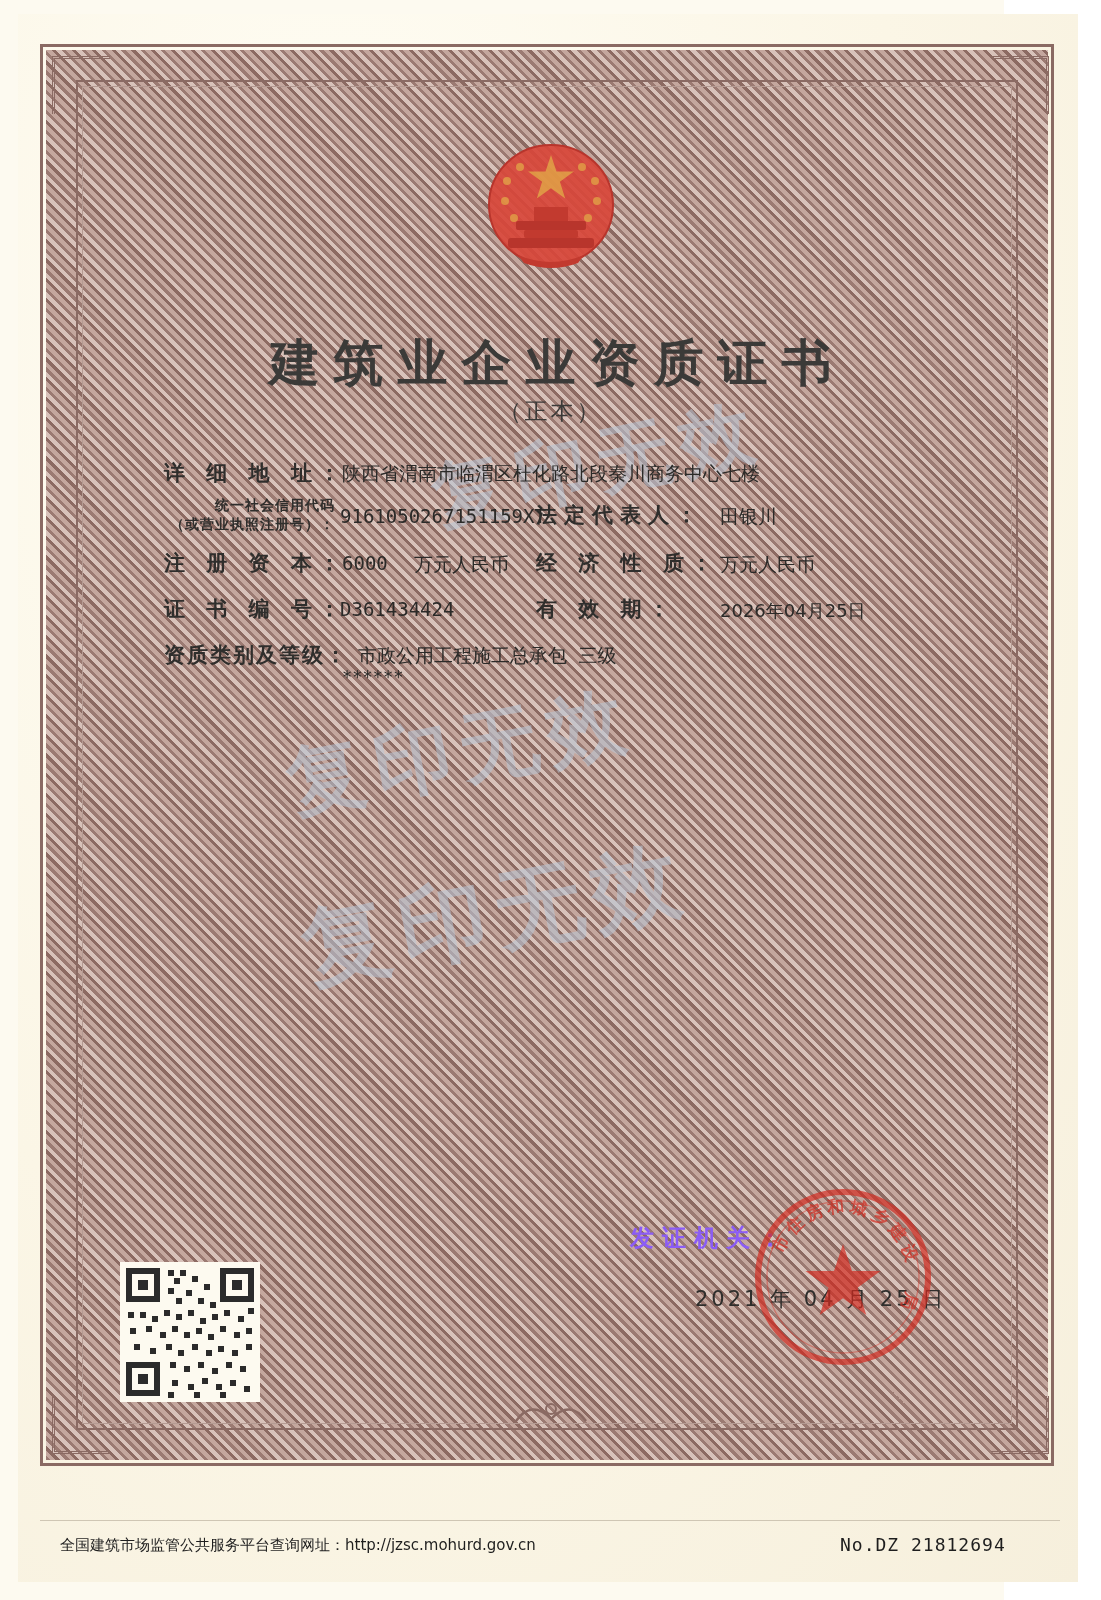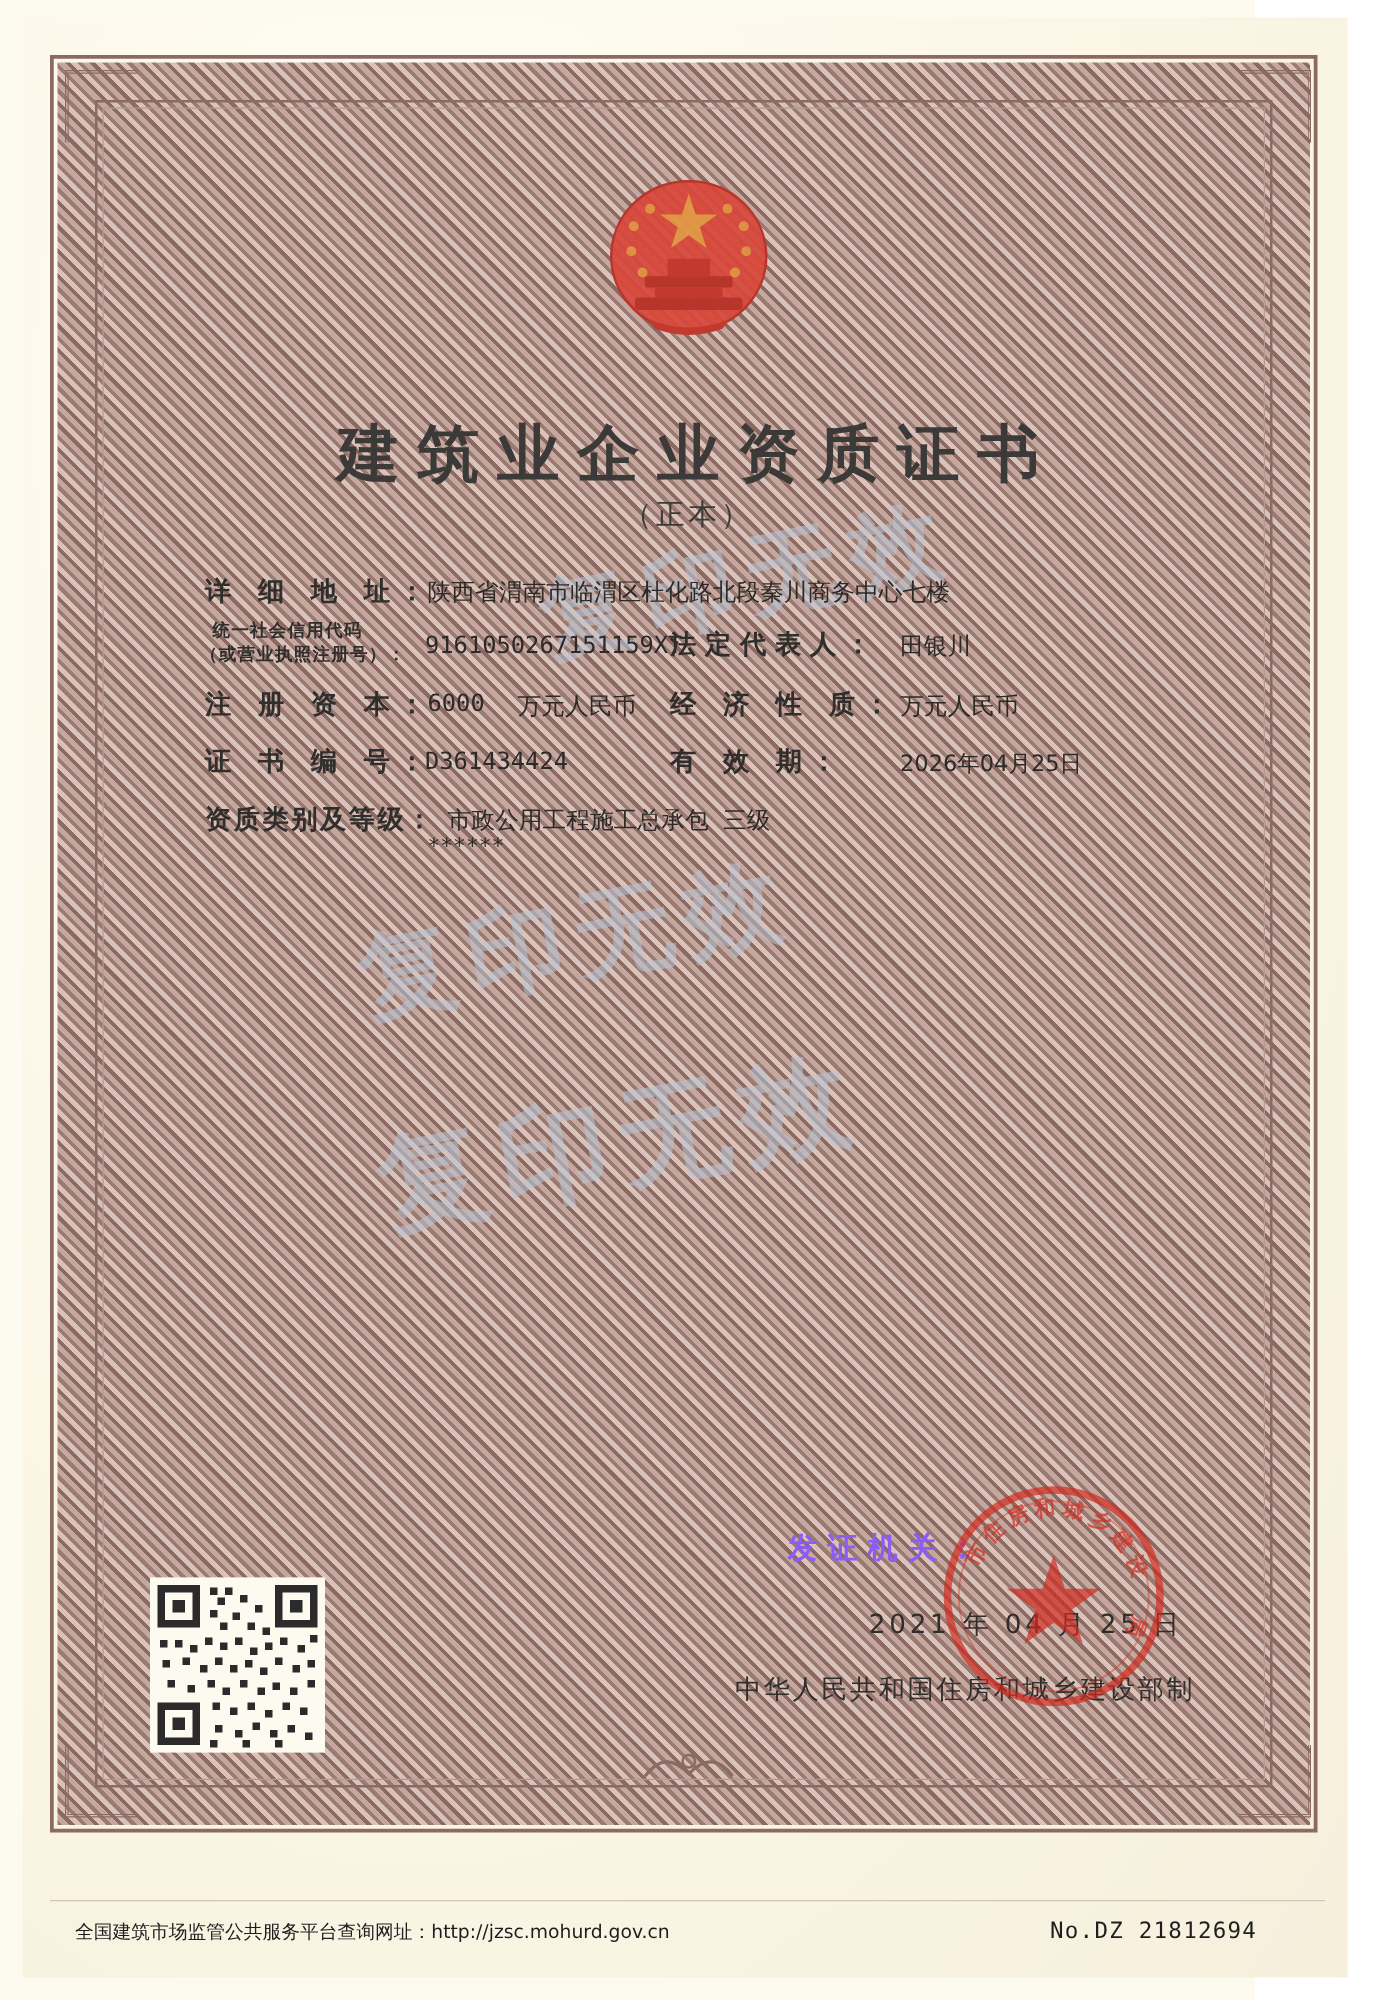--- a/index.html
+++ b/index.html
@@ -153,20 +153,21 @@
   }
   .lbl-small {
     position: absolute;
     font-family: "DejaVu Sans", sans-serif;
     font-size: 14px;
     font-weight: bold;
     color: #2f2e2c;
     letter-spacing: 1px;
     white-space: nowrap;
     line-height: 17px;
+    text-align: right;
   }
   .val {
     position: absolute;
     font-family: "DejaVu Sans", sans-serif;
     font-size: 19px;
     color: #2b2a28;
     white-space: nowrap;
   }
   .val-mono {
     font-family: "DejaVu Sans Mono", monospace;
@@ -498,21 +499,20 @@
     <div class="row" style="height:60px;">
       <div class="lbl" style="left:14px; top:4px; letter-spacing:2px;">资质类别及等级：</div>
       <div class="val" style="left:208px; top:6px;font-family:Liberation Mono, monospace;">市政公用工程施工总承包  三级</div>
       <div class="val val-mono" style="left:192px; top:30px; font-size:17px;">******</div>
     </div>
 
   </div>
 
   <div class="issuer">发证机关：</div>
   <div class="issue-date">2021 年 04 月 25 日</div>
-  <div class="ministry">中华人民共和国住房和城乡建设部制</div>
 
   <div class="seal">
     <svg viewBox="0 0 182 182" width="182" height="182">
       <circle cx="91" cy="91" r="85" fill="none" stroke="#d2291e" stroke-width="6" opacity="0.85"></circle>
       <circle cx="91" cy="91" r="76" fill="none" stroke="#d2291e" stroke-width="1.5" opacity="0.5"></circle>
       <path d="M91 58 l9 27 h28.5 l-23 16.7 8.8 27.2 L91 112.2 67.7 128.9 76.5 101.7 53.5 85 H82 z" fill="#d2291e" opacity="0.85"></path>
       <g fill="#d2291e" opacity="0.85" font-family="DejaVu Sans, sans-serif" font-size="17" font-weight="bold">
         <text transform="rotate(-62 91 91)" x="91" y="26" text-anchor="middle">市</text>
         <text transform="rotate(-43 91 91)" x="91" y="26" text-anchor="middle">住</text>
         <text transform="rotate(-24 91 91)" x="91" y="26" text-anchor="middle">房</text>

